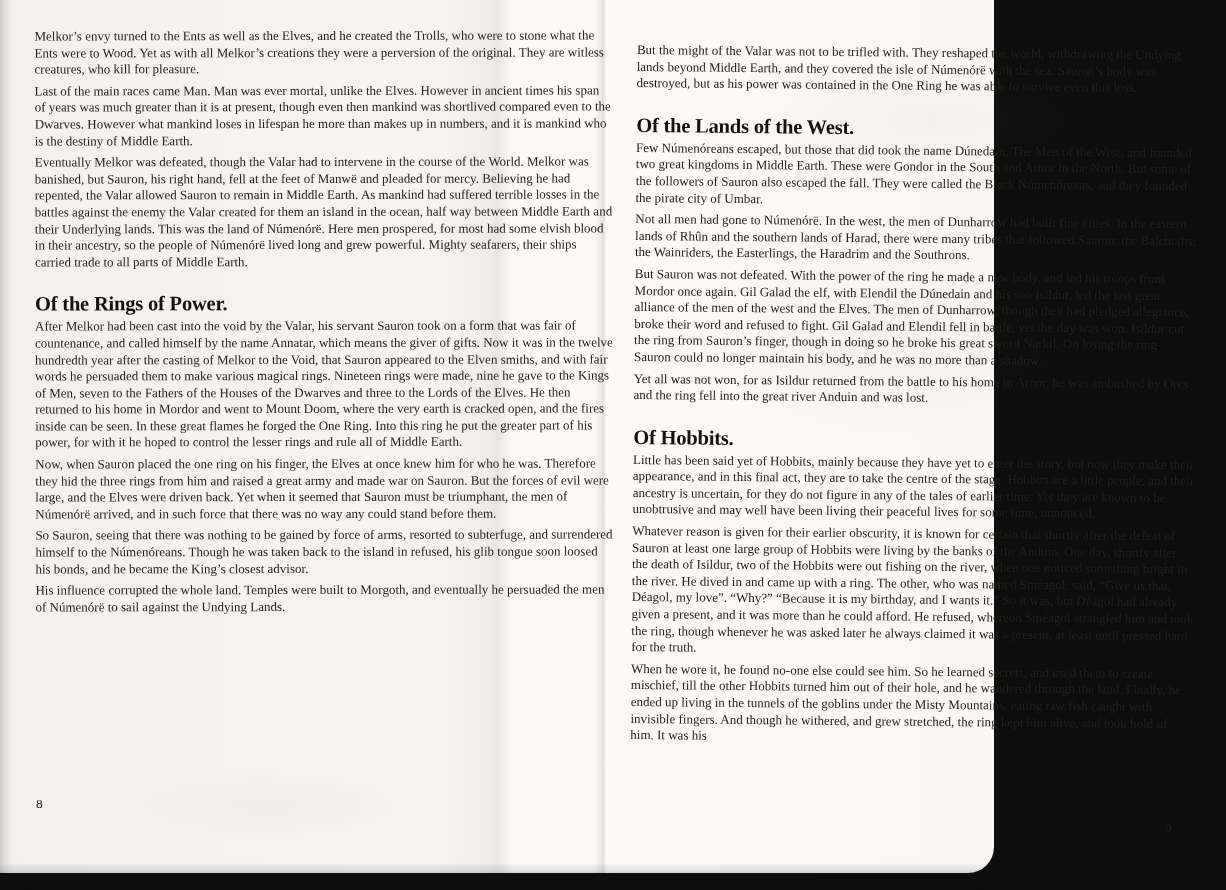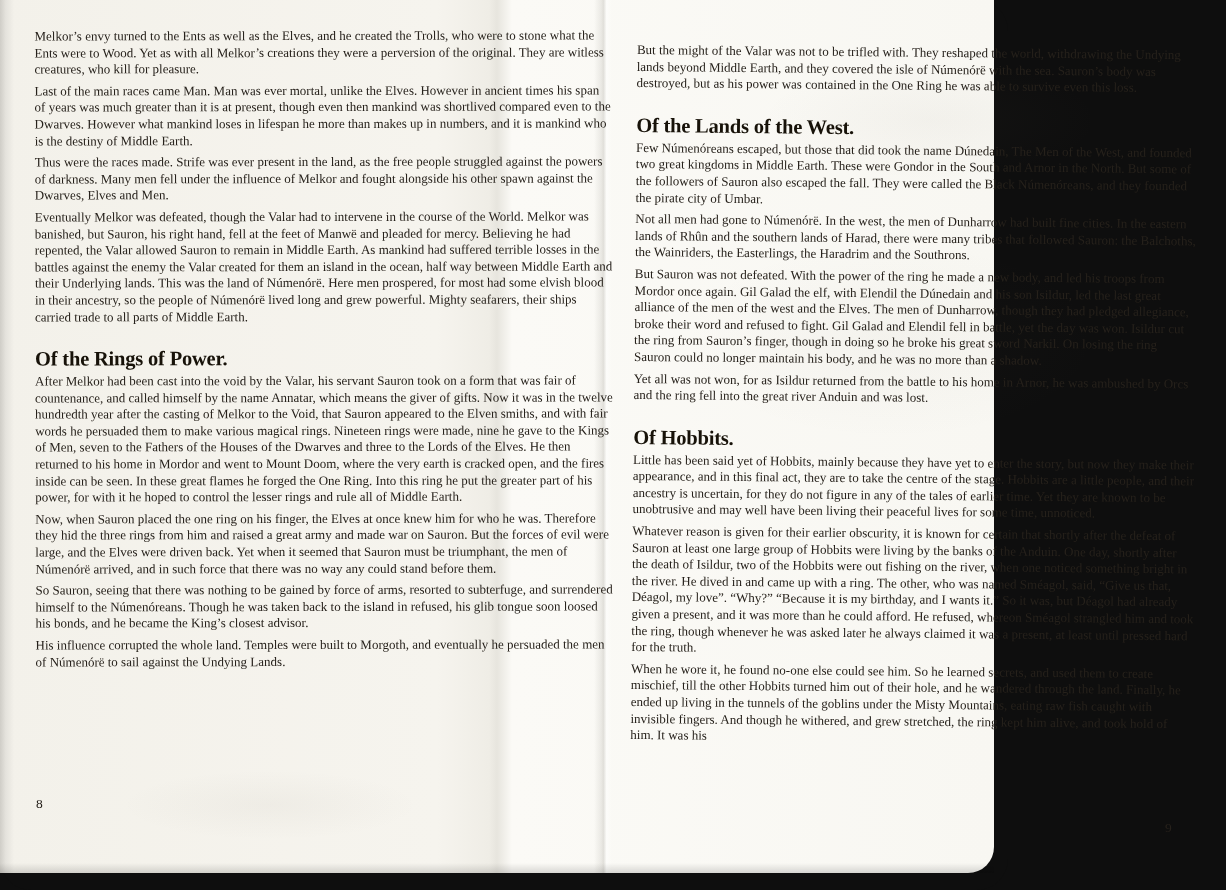--- a/index.html
+++ b/index.html
@@ -62,21 +62,20 @@
   <div class="paper">
     <div class="left-edge"></div>
     <div class="gutter"></div>
     <div class="smudge a"></div>
     <div class="smudge b"></div>
     <div class="smudge c"></div>
 
     <div id="left-text" class="page-text">
         <p class="para">Melkor’s envy turned to the Ents as well as the Elves, and he created the Trolls, who were to stone what the Ents were to Wood. Yet as with all Melkor’s creations they were a perversion of the original. They are witless creatures, who kill for pleasure.</p>
         <p class="para">Last of the main races came Man. Man was ever mortal, unlike the Elves. However in ancient times his span of years was much greater than it is at present, though even then mankind was shortlived compared even to the Dwarves. However what mankind loses in lifespan he more than makes up in numbers, and it is mankind who is the destiny of Middle Earth.</p>
-        <p class="para">Thus were the races made. Strife was ever present in the land, as the free people struggled against the powers of darkness. Many men fell under the influence of Melkor and fought alongside his other spawn against the Dwarves, Elves and Men.</p>
         <p class="para">Eventually Melkor was defeated, though the Valar had to intervene in the course of the World. Melkor was banished, but Sauron, his right hand, fell at the feet of Manwë and pleaded for mercy. Believing he had repented, the Valar allowed Sauron to remain in Middle Earth. As mankind had suffered terrible losses in the battles against the enemy the Valar created for them an island in the ocean, half way between Middle Earth and their Underlying lands. This was the land of Númenórë. Here men prospered, for most had some elvish blood in their ancestry, so the people of Númenórë lived long and grew powerful. Mighty seafarers, their ships carried trade to all parts of Middle Earth.</p>
         <h2 class="heading">Of the Rings of Power.</h2>
         <p class="para">After Melkor had been cast into the void by the Valar, his servant Sauron took on a form that was fair of countenance, and called himself by the name Annatar, which means the giver of gifts. Now it was in the twelve hundredth year after the casting of Melkor to the Void, that Sauron appeared to the Elven smiths, and with fair words he persuaded them to make various magical rings. Nineteen rings were made, nine he gave to the Kings of Men, seven to the Fathers of the Houses of the Dwarves and three to the Lords of the Elves. He then returned to his home in Mordor and went to Mount Doom, where the very earth is cracked open, and the fires inside can be seen. In these great flames he forged the One Ring. Into this ring he put the greater part of his power, for with it he hoped to control the lesser rings and rule all of Middle Earth.</p>
         <p class="para">Now, when Sauron placed the one ring on his finger, the Elves at once knew him for who he was. Therefore they hid the three rings from him and raised a great army and made war on Sauron. But the forces of evil were large, and the Elves were driven back. Yet when it seemed that Sauron must be triumphant, the men of Númenórë arrived, and in such force that there was no way any could stand before them.</p>
         <p class="para">So Sauron, seeing that there was nothing to be gained by force of arms, resorted to subterfuge, and surrendered himself to the Númenóreans. Though he was taken back to the island in refused, his glib tongue soon loosed his bonds, and he became the King’s closest advisor.</p>
         <p class="para">His influence corrupted the whole land. Temples were built to Morgoth, and eventually he persuaded the men of Númenórë to sail against the Undying Lands.</p>
       </div>
 
     <div id="right-text" class="page-text">
         <p class="para">But the might of the Valar was not to be trifled with. They reshaped the world, withdrawing the Undying lands beyond Middle Earth, and they covered the isle of Númenórë with the sea. Sauron’s body was destroyed, but as his power was contained in the One Ring he was able to survive even this loss.</p>

